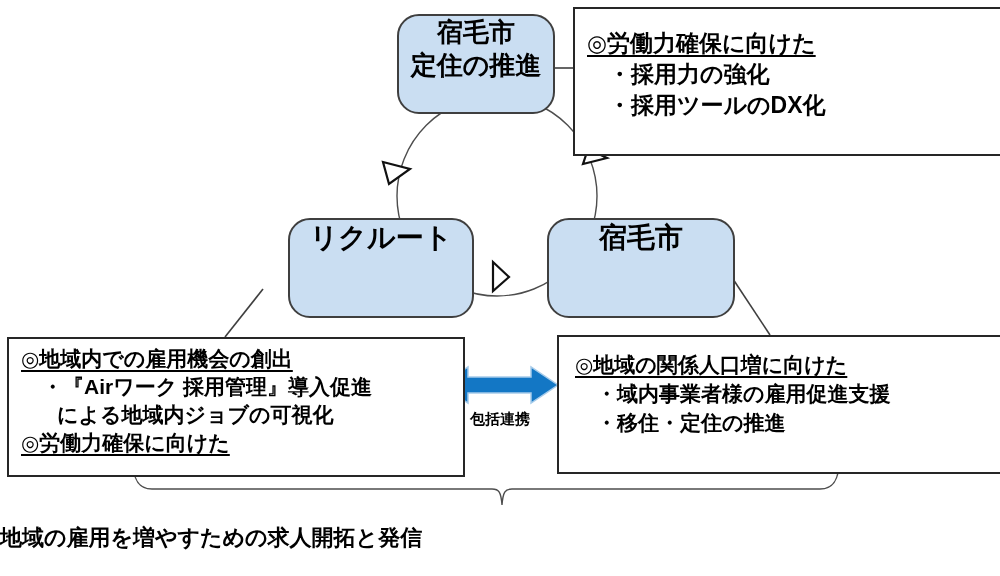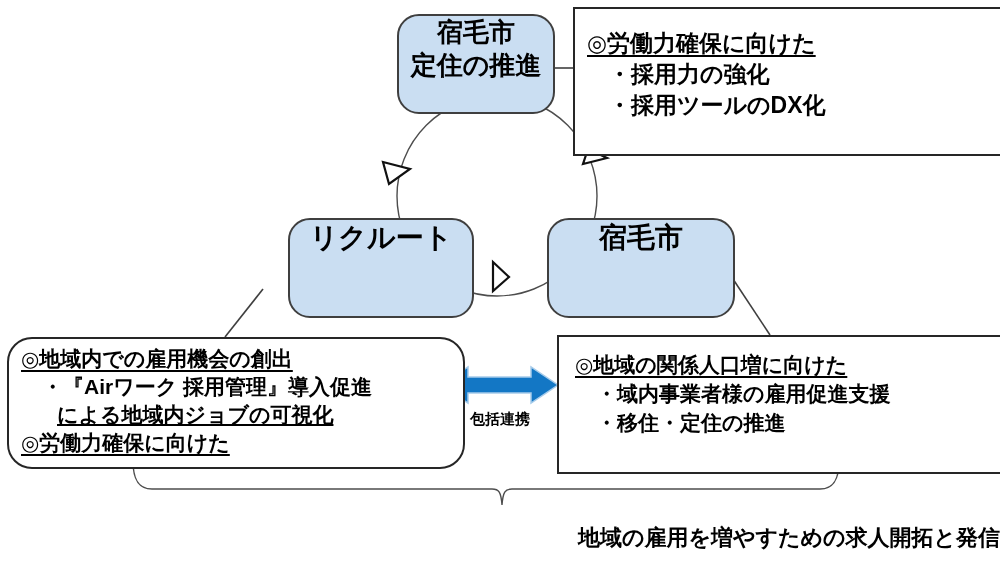--- a/index.html
+++ b/index.html
@@ -46,47 +46,47 @@
     border: 2px solid #262626;
     font-weight: bold;
   }
   .callout-top-right {
     left: 573px; top: 7px; width: 418px; height: 126px;
     padding: 19px 8px 0 12px;
     font-size: 23px; line-height: 31px;
   }
   .callout-bottom-left {
     left: 7px; top: 337px; width: 436px; height: 122px;
-    padding: 6px 6px 0 12px;
-    font-size: 21px; line-height: 28px; border-radius: 25px;
+    padding: 6px 6px 8px 12px;
+    font-size: 21px; line-height: 28px;
   }
   .callout-bottom-right {
     left: 557px; top: 335px; width: 436px; height: 122px;
     padding: 13px 6px 0 16px;
     font-size: 21px; line-height: 29px;
   }
   .callout div { white-space: nowrap; }
   .indent-1 { padding-left: 21px; }
-  .indent-2 { padding-left: 36px; text-decoration: underline; }
+  .indent-2 { padding-left: 36px; }
   .u {
     text-decoration: underline;
     text-decoration-thickness: 1.8px;
     text-underline-offset: 4px;
   }
 
   .partnership-label {
     position: absolute; z-index: 2;
     left: 430px; top: 406px; width: 140px;
     text-align: center;
     font-size: 15px; font-weight: bold; line-height: 26px;
   }
   .caption {
     position: absolute; z-index: 2;
     left: 0; top: 523px; width: 1000px;
-    text-align: right;
+    text-align: left;
     font-size: 22px; font-weight: bold;
   }
 </style>
 </head>
 <body>
 
 <div class="canvas">
 
   <svg class="svg-layer" viewBox="0 0 1000 576" xmlns="http://www.w3.org/2000/svg">
 

